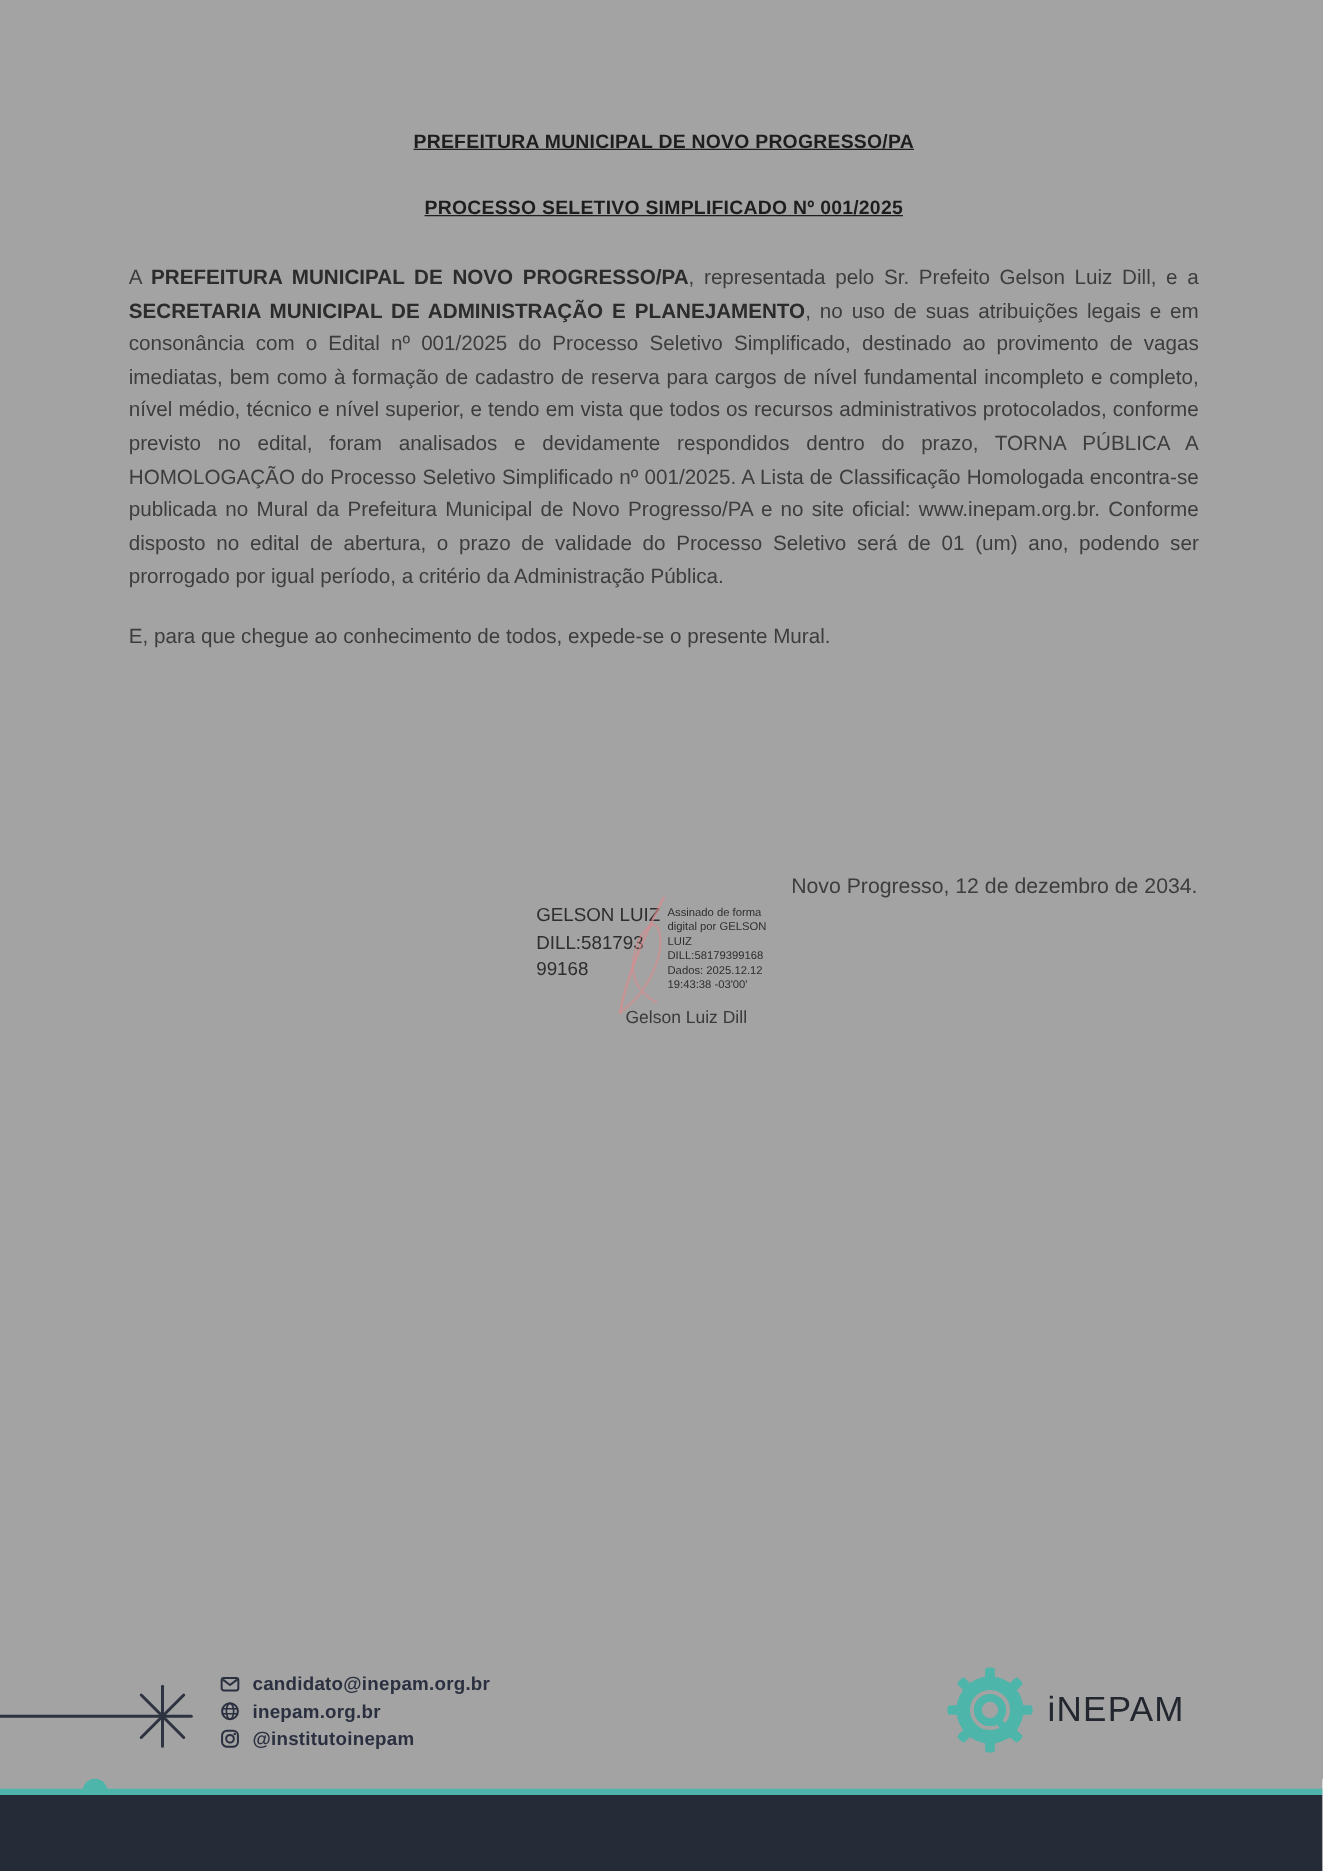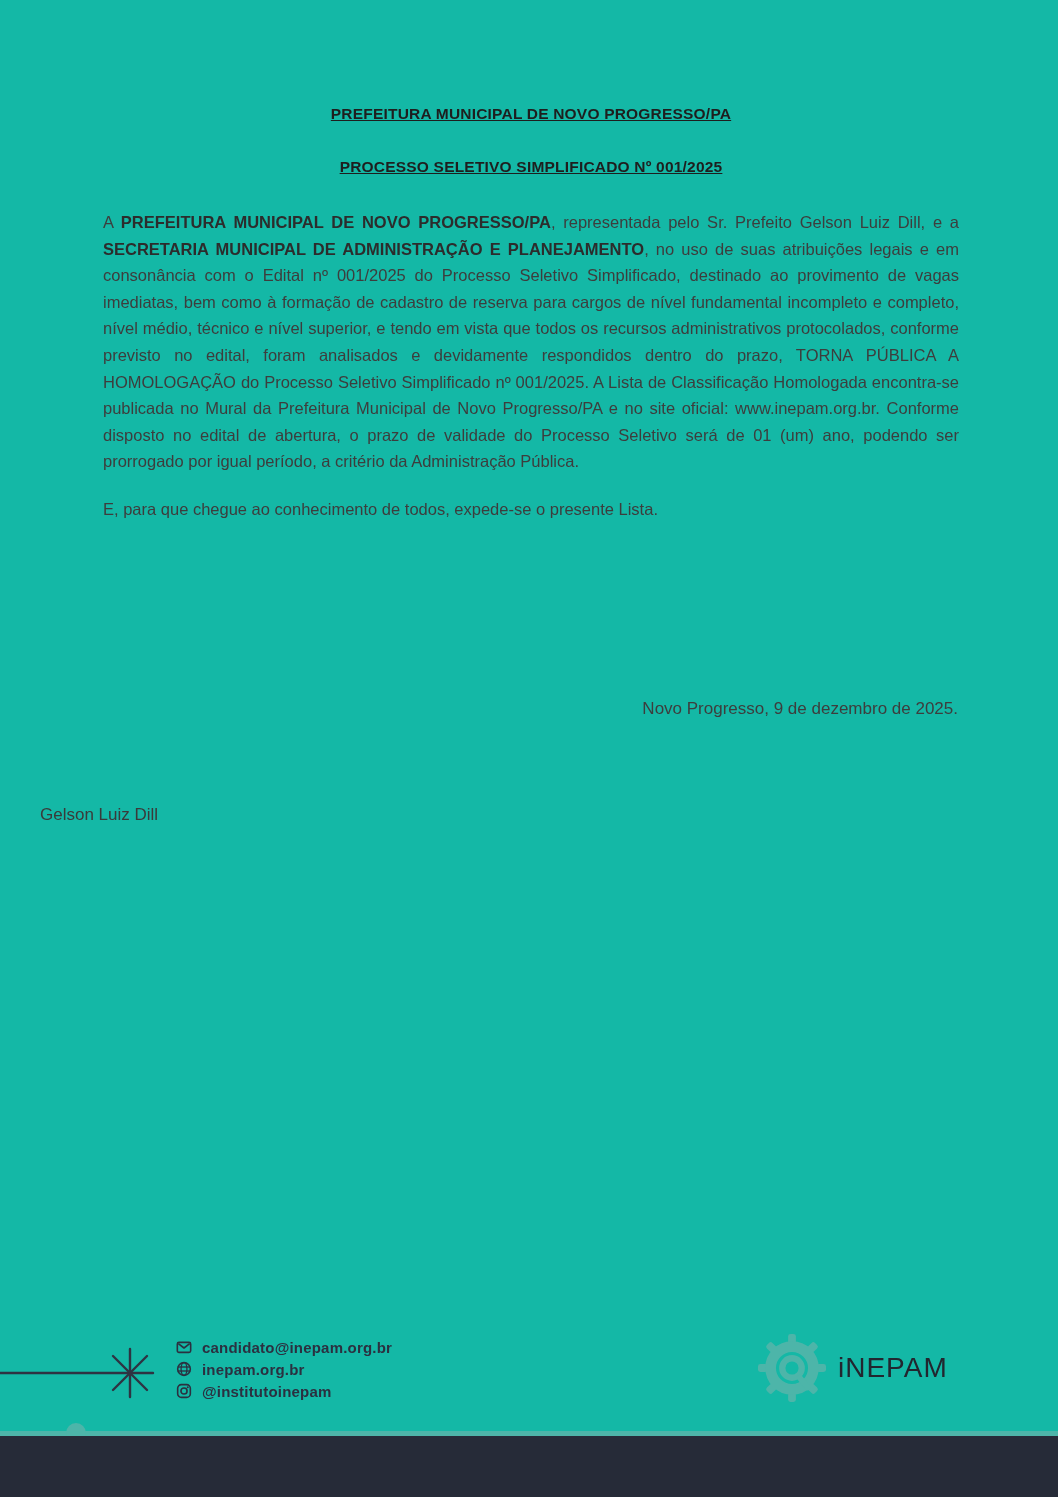--- a/index.html
+++ b/index.html
@@ -3,21 +3,21 @@
 <meta charset="utf-8">
 <style>
   * { margin: 0; padding: 0; box-sizing: border-box; }
   html, body { background: #ffffff; }
   body {
     width: 1058px; height: 1497px;
     position: relative;
     font-family: "Liberation Sans", sans-serif;
     overflow: hidden;
   }
-  .page { position: absolute; inset: 0; background: #14b8a6; }
+  .page { position: absolute; inset: 0; background: #a3a3a3; }
 
   
   .doc { position: absolute; left: 103px; top: 103px; width: 856px; }
   .doc-heading {
     text-align: center;
     font-size: 15.5px;
     font-weight: bold;
     color: #1e1e1e;
     text-decoration: underline;
     line-height: 22px;
@@ -69,22 +69,22 @@
     padding-top: 3px;
   }
   .sig-flourish {
     position: absolute;
     left: 58px; top: -10px;
     pointer-events: none;
   }
   .signer-name {
     position: absolute;
     top: 805px; left: 0; width: 100%;
-    text-align: left;
-    font-size: 17px;
+    text-align: center;
+    font-size: 14px;
     color: #3a3a3a;
     padding-left: 40px;
   }
   .signer-title {
     position: absolute;
     top: 835px; left: 0; width: 100%;
     text-align: center;
     font-size: 17px;
     font-weight: bold;
     color: #1f1f1f;
@@ -126,25 +126,40 @@
 <body>
 
 <div class="page">
 
   <div class="doc">
     <div class="doc-heading">PREFEITURA MUNICIPAL DE NOVO PROGRESSO/PA</div>
     <div class="doc-heading">PROCESSO SELETIVO SIMPLIFICADO Nº 001/2025</div>
 
     <p class="body-par"><span>A </span><span class="b">PREFEITURA MUNICIPAL DE NOVO PROGRESSO/PA</span><span>, representada pelo Sr. Prefeito Gelson Luiz Dill, e a </span><span class="b">SECRETARIA MUNICIPAL DE ADMINISTRAÇÃO E PLANEJAMENTO</span><span>, no uso de suas atribuições legais e em consonância com o Edital nº 001/2025 do Processo Seletivo Simplificado, destinado ao provimento de vagas imediatas, bem como à formação de cadastro de reserva para cargos de nível fundamental incompleto e completo, nível médio, técnico e nível superior, e tendo em vista que todos os recursos administrativos protocolados, conforme previsto no edital, foram analisados e devidamente respondidos dentro do prazo, TORNA PÚBLICA A HOMOLOGAÇÃO do Processo Seletivo Simplificado nº 001/2025. A Lista de Classificação Homologada encontra-se publicada no Mural da Prefeitura Municipal de Novo Progresso/PA e no site oficial: www.inepam.org.br.  Conforme disposto no edital de abertura, o prazo de validade do Processo Seletivo será de 01 (um) ano, podendo ser prorrogado por igual período, a critério da Administração Pública.</span></p>
 
-    <p class="closing-par">E, para que chegue ao conhecimento de todos, expede-se o presente Lista.</p>
-  </div>
-
-  <div class="date-line">Novo Progresso, 9 de dezembro de 2025.</div>
-
+    <p class="closing-par">E, para que chegue ao conhecimento de todos, expede-se o presente Mural.</p>
+  </div>
+
+  <div class="date-line">Novo Progresso, 12 de dezembro de 2034.</div>
+
+  <div class="sig-block">
+    <svg class="sig-flourish" width="56" height="108" viewBox="0 0 56 108">
+      <path d="M44,6 C32,30 16,62 9,98" fill="none" stroke="#dc8a8c" stroke-width="2" stroke-linecap="round" opacity="0.65"></path>
+      <path d="M9,98 C30,84 46,52 40,32 C36,21 24,33 20,54 C17,70 24,82 38,90" fill="none" stroke="#dc8a8c" stroke-width="1.8" stroke-linecap="round" opacity="0.55"></path>
+    </svg>
+    <div class="sig-cert-name">GELSON LUIZ
+DILL:581793
+99168</div>
+    <div class="sig-cert-details">Assinado de forma
+digital por GELSON
+LUIZ
+DILL:58179399168
+Dados: 2025.12.12
+19:43:38 -03'00'</div>
+  </div>
 
   <div class="signer-name">Gelson Luiz Dill</div>
 
   <svg class="starburst" width="158" height="58" viewBox="0 0 158 58">
     <g stroke="#2e3342" stroke-width="2.4" stroke-linecap="round">
       <line x1="0" y1="29" x2="153" y2="29"></line>
       <line x1="130" y1="5" x2="130" y2="53"></line>
       <line x1="113" y1="12" x2="147" y2="46"></line>
       <line x1="147" y1="12" x2="113" y2="46"></line>
     </g>

